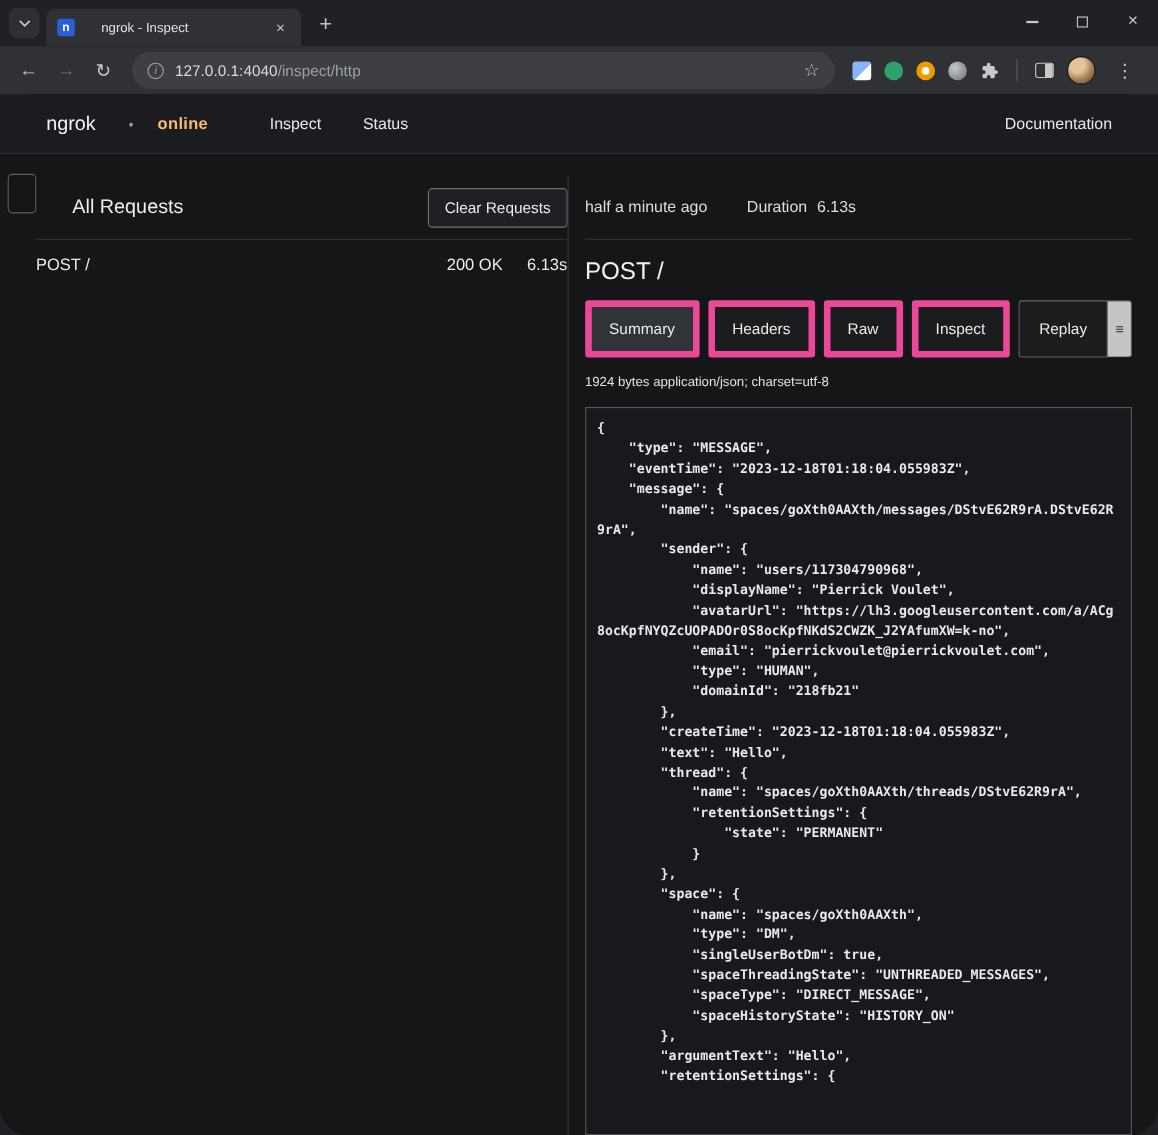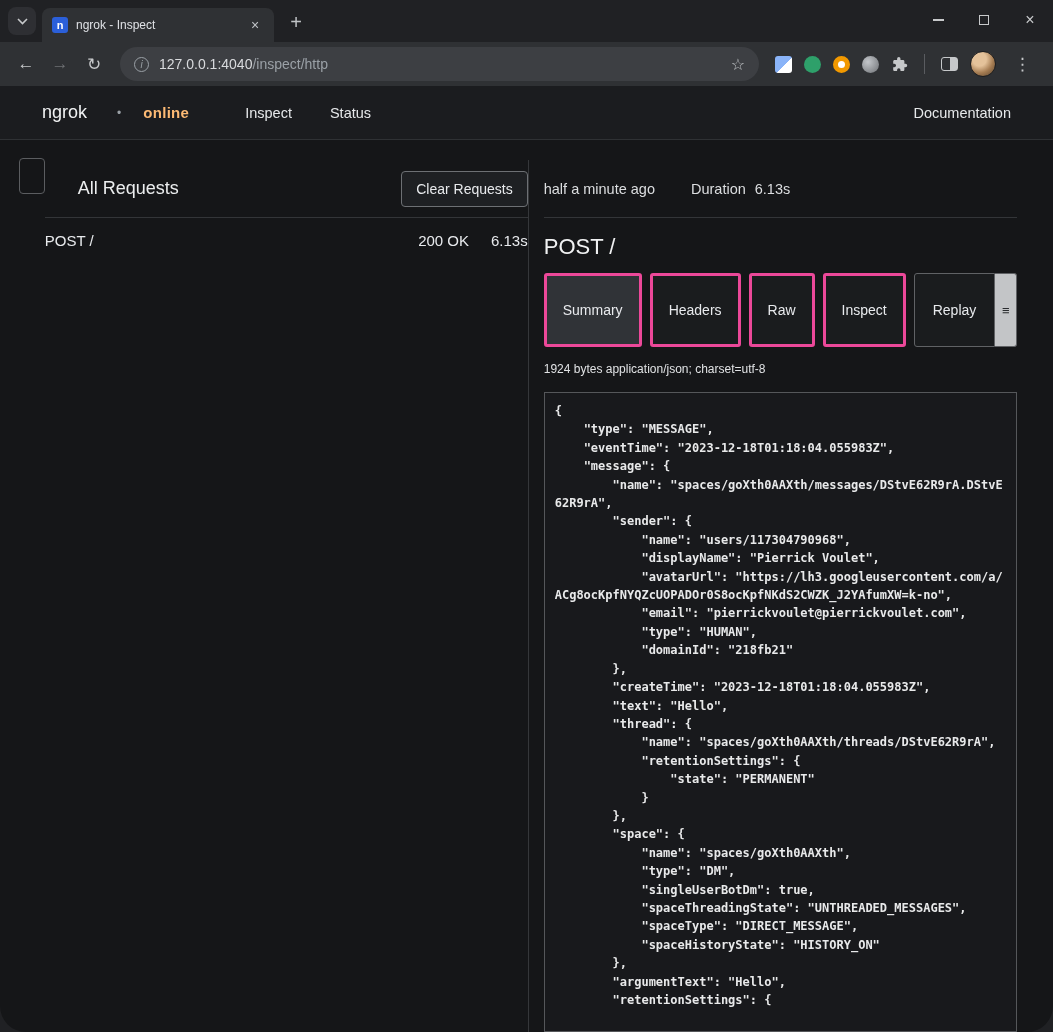--- a/index.html
+++ b/index.html
@@ -13,21 +13,21 @@
   .window { width:1053px; height:1032px; display:flex; flex-direction:column; }
 
   
   .tabstrip { height:42px; background:#202124; display:flex; align-items:flex-end; padding-left:8px; position:relative; flex:0 0 auto; }
   .tab-search { width:28px; height:28px; margin:0 6px 7px 0; border-radius:8px; background:#2e2f33;
     display:flex; align-items:center; justify-content:center; cursor:pointer; }
   .tab { height:34px; width:232px; background:#2f3134; border-radius:8px 8px 0 0;
     display:flex; align-items:center; gap:8px; padding:0 10px; }
   .favicon { width:16px; height:16px; border-radius:3px; background:#2b5fd9; color:#fff;
     font-size:11px; font-weight:bold; display:flex; align-items:center; justify-content:center; flex:0 0 auto; }
-  .tab-title { flex:1; font-size:12px; color:#dfe1e5; white-space:nowrap; overflow:hidden; }
+  .tab-title { flex:1; font-size:12px; color:#dfe1e5; white-space:nowrap; overflow:hidden;margin-left:16px; }
   .tab-close { width:18px; height:18px; color:#c0c3c6; font-size:14px; line-height:18px; text-align:center; border-radius:50%; cursor:pointer; }
   .new-tab { width:28px; height:28px; margin:0 0 6px 8px; color:#c0c3c6; font-size:20px;
     display:flex; align-items:center; justify-content:center; cursor:pointer; }
   .win-controls { position:absolute; top:0; right:0; height:40px; display:flex; }
   .win-btn { width:46px; height:100%; display:flex; align-items:center; justify-content:center; color:#c7c9cb; cursor:pointer; }
   .min-glyph { width:11px; height:2px; background:#c7c9cb; }
   .max-glyph { width:10px; height:10px; border:1.5px solid #c7c9cb; }
   .close-glyph { font-size:16px; }
 
   
@@ -82,21 +82,21 @@
   .req-right { display:flex; gap:22px; }
 
   .v-divider { width:1px; background:#35373a; flex:0 0 auto; }
 
   .right-panel { flex:1; padding-left:15px; padding-right:17px; display:flex; flex-direction:column; min-width:0; }
   .detail-head { height:58px; display:flex; align-items:center; gap:36px; border-bottom:1px solid #333538;
     font-size:14.5px; color:#dcdee0; flex:0 0 auto; }
   .duration-group { display:flex; gap:9px; }
   .detail-title { font-size:22px; color:#f0f1f2; margin:16px 0 13px; font-weight:400; }
   .tabs-row { display:flex; gap:8px; align-items:stretch; flex:0 0 auto; }
-  .tab-btn { padding:26px 16px; border:3px solid #ec4899; background:#1a1c1e; color:#e8eaed;
+  .tab-btn { padding:12px 16px; border:6px solid #ec4899; background:#1a1c1e; color:#e8eaed;
     font-size:14px; border-radius:3px; cursor:pointer; font-family:"Liberation Sans", sans-serif; }
   .tab-btn.active { background:#303337; }
   .replay-group { margin-left:auto; display:flex; }
   .replay-btn { padding:10px 18px; border:1px solid #606265; background:#1a1c1e; color:#e8eaed;
     font-size:14px; border-radius:3px 0 0 3px; cursor:pointer; font-family:"Liberation Sans", sans-serif; }
   .replay-menu { width:22px; border:1px solid #606265; border-left:none; background:#c3c5c7; color:#2a2c2e;
     display:flex; align-items:center; justify-content:center; font-size:13px; border-radius:0 3px 3px 0; cursor:pointer; }
   .meta { margin-top:15px; font-size:12px; color:#e0e2e4; flex:0 0 auto; }
   .code-box { margin-top:16px; border:1px solid #55575a; background:#18191c; padding:9px 10px; flex:1; overflow:hidden; }
   .code-box pre { margin:0; font-family:"DejaVu Sans Mono", monospace; font-size:12px; font-weight:bold;

